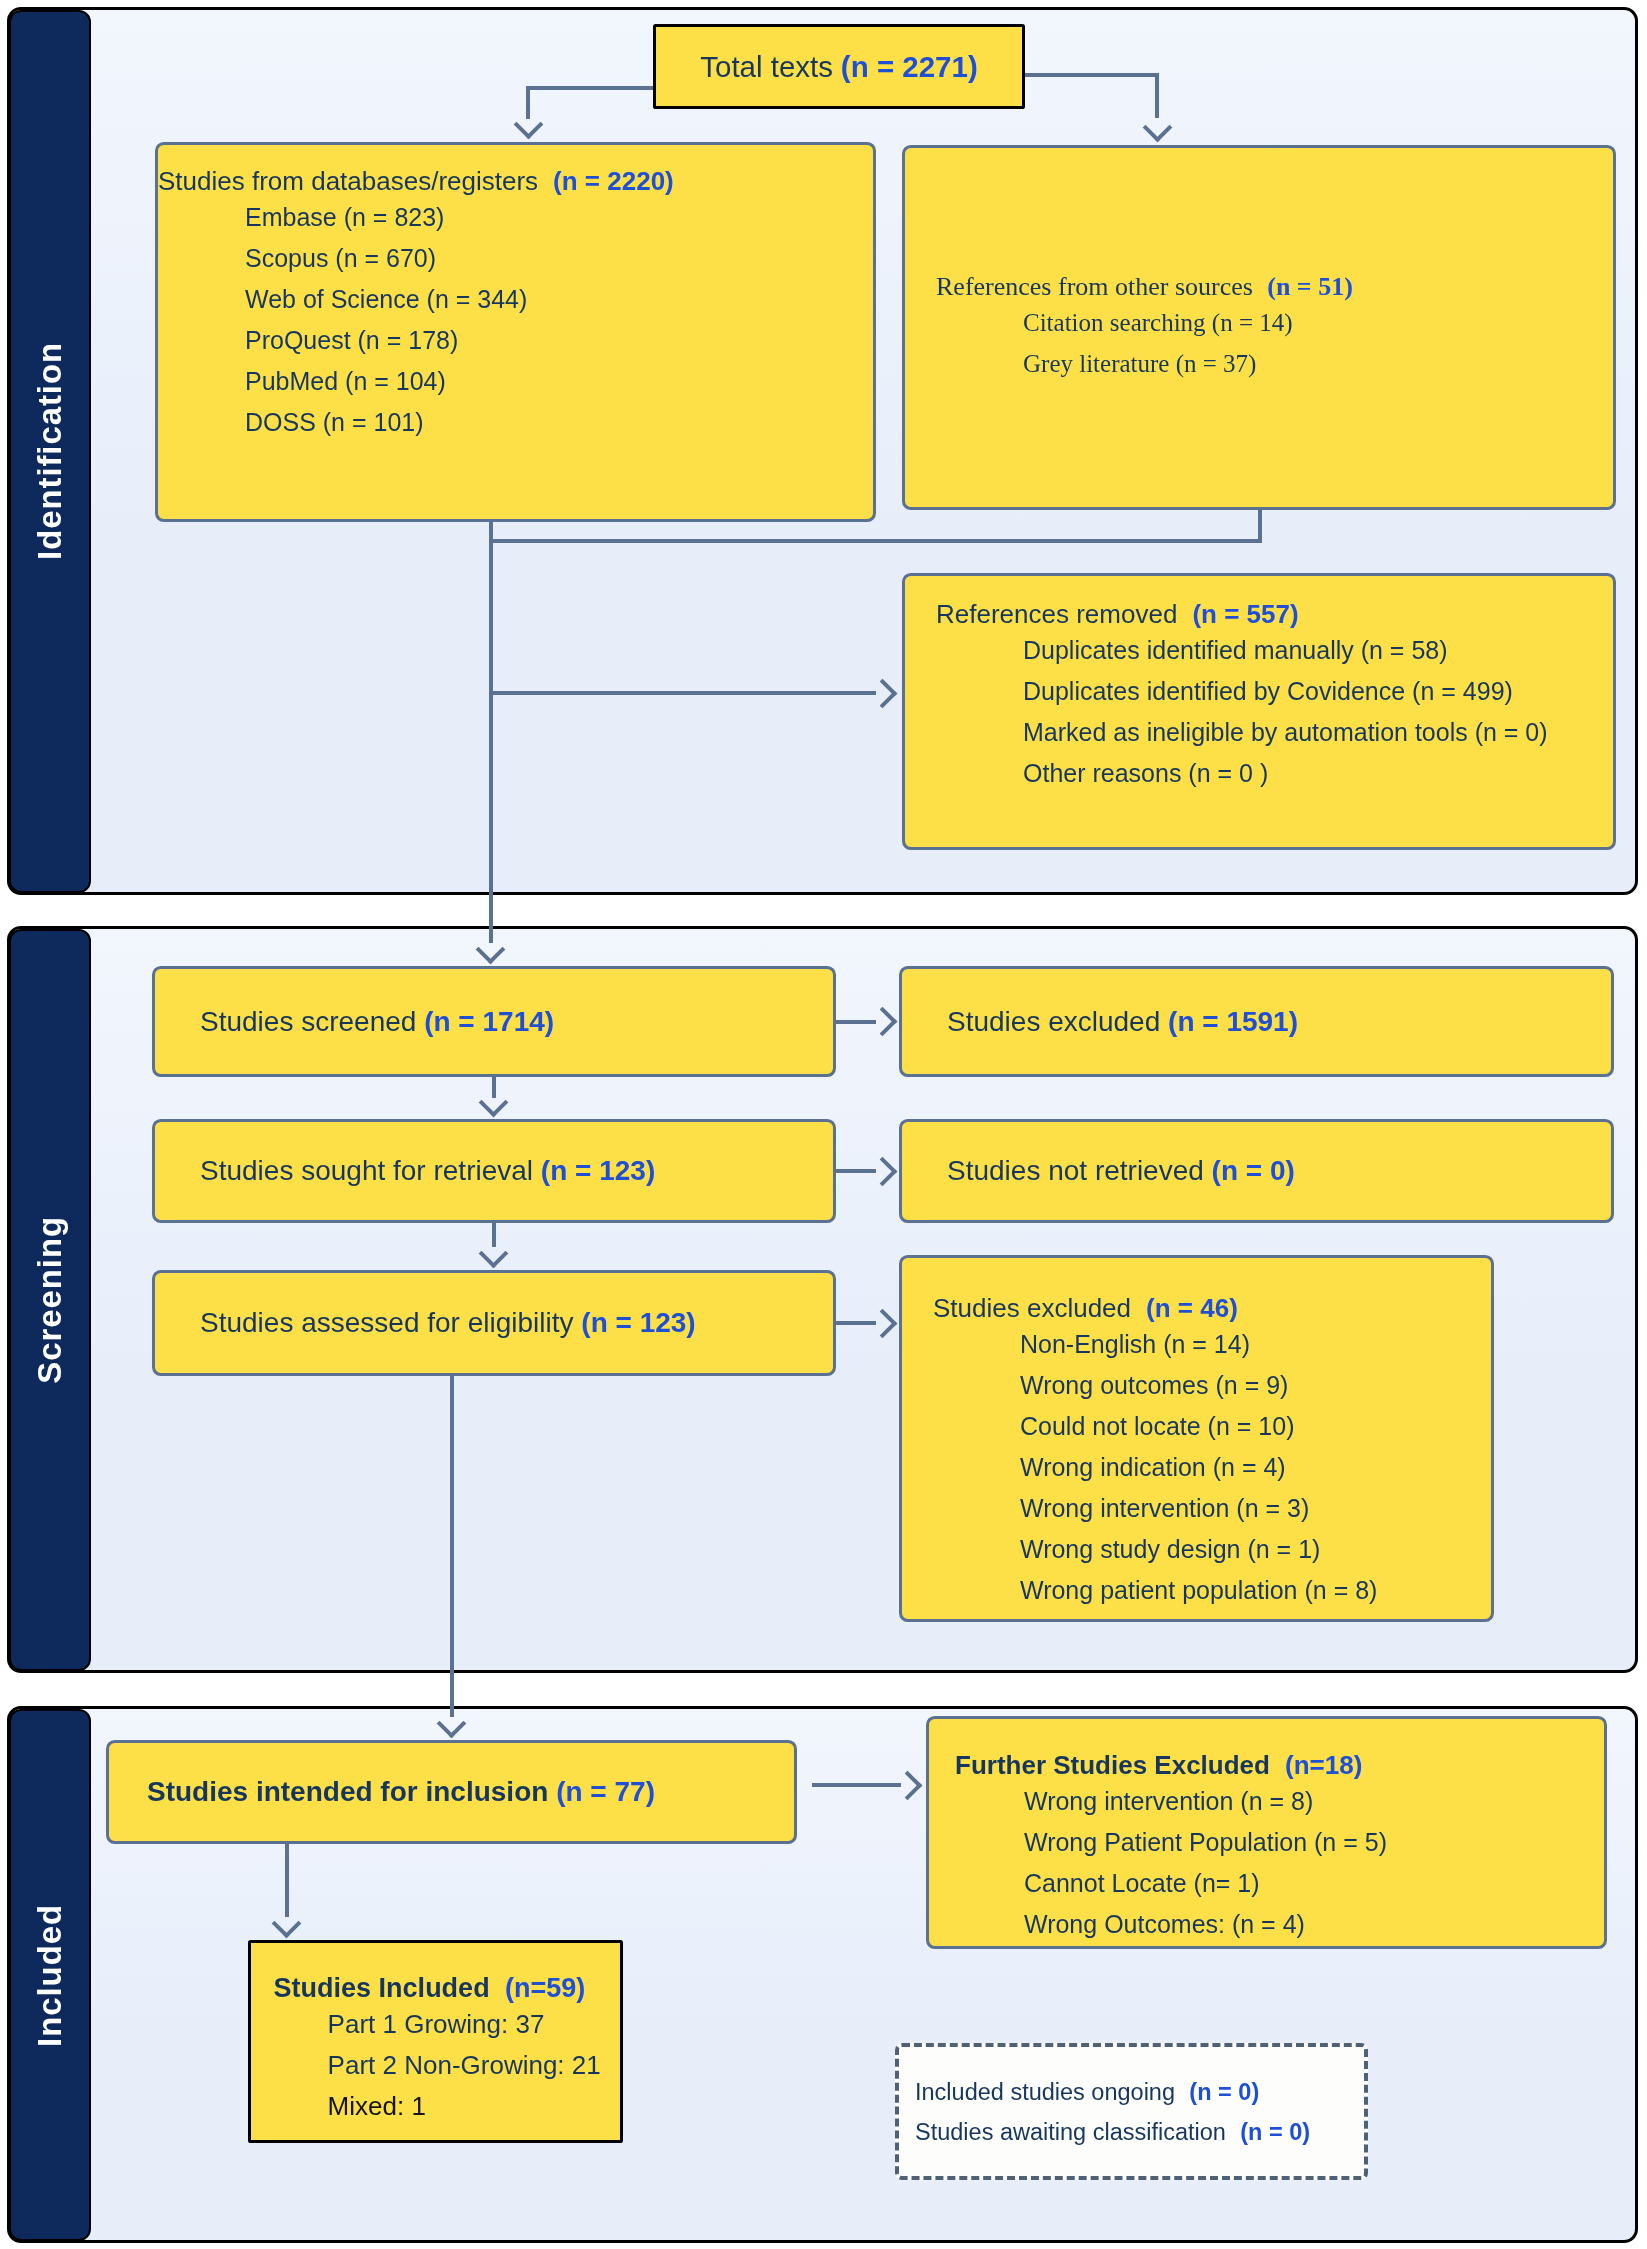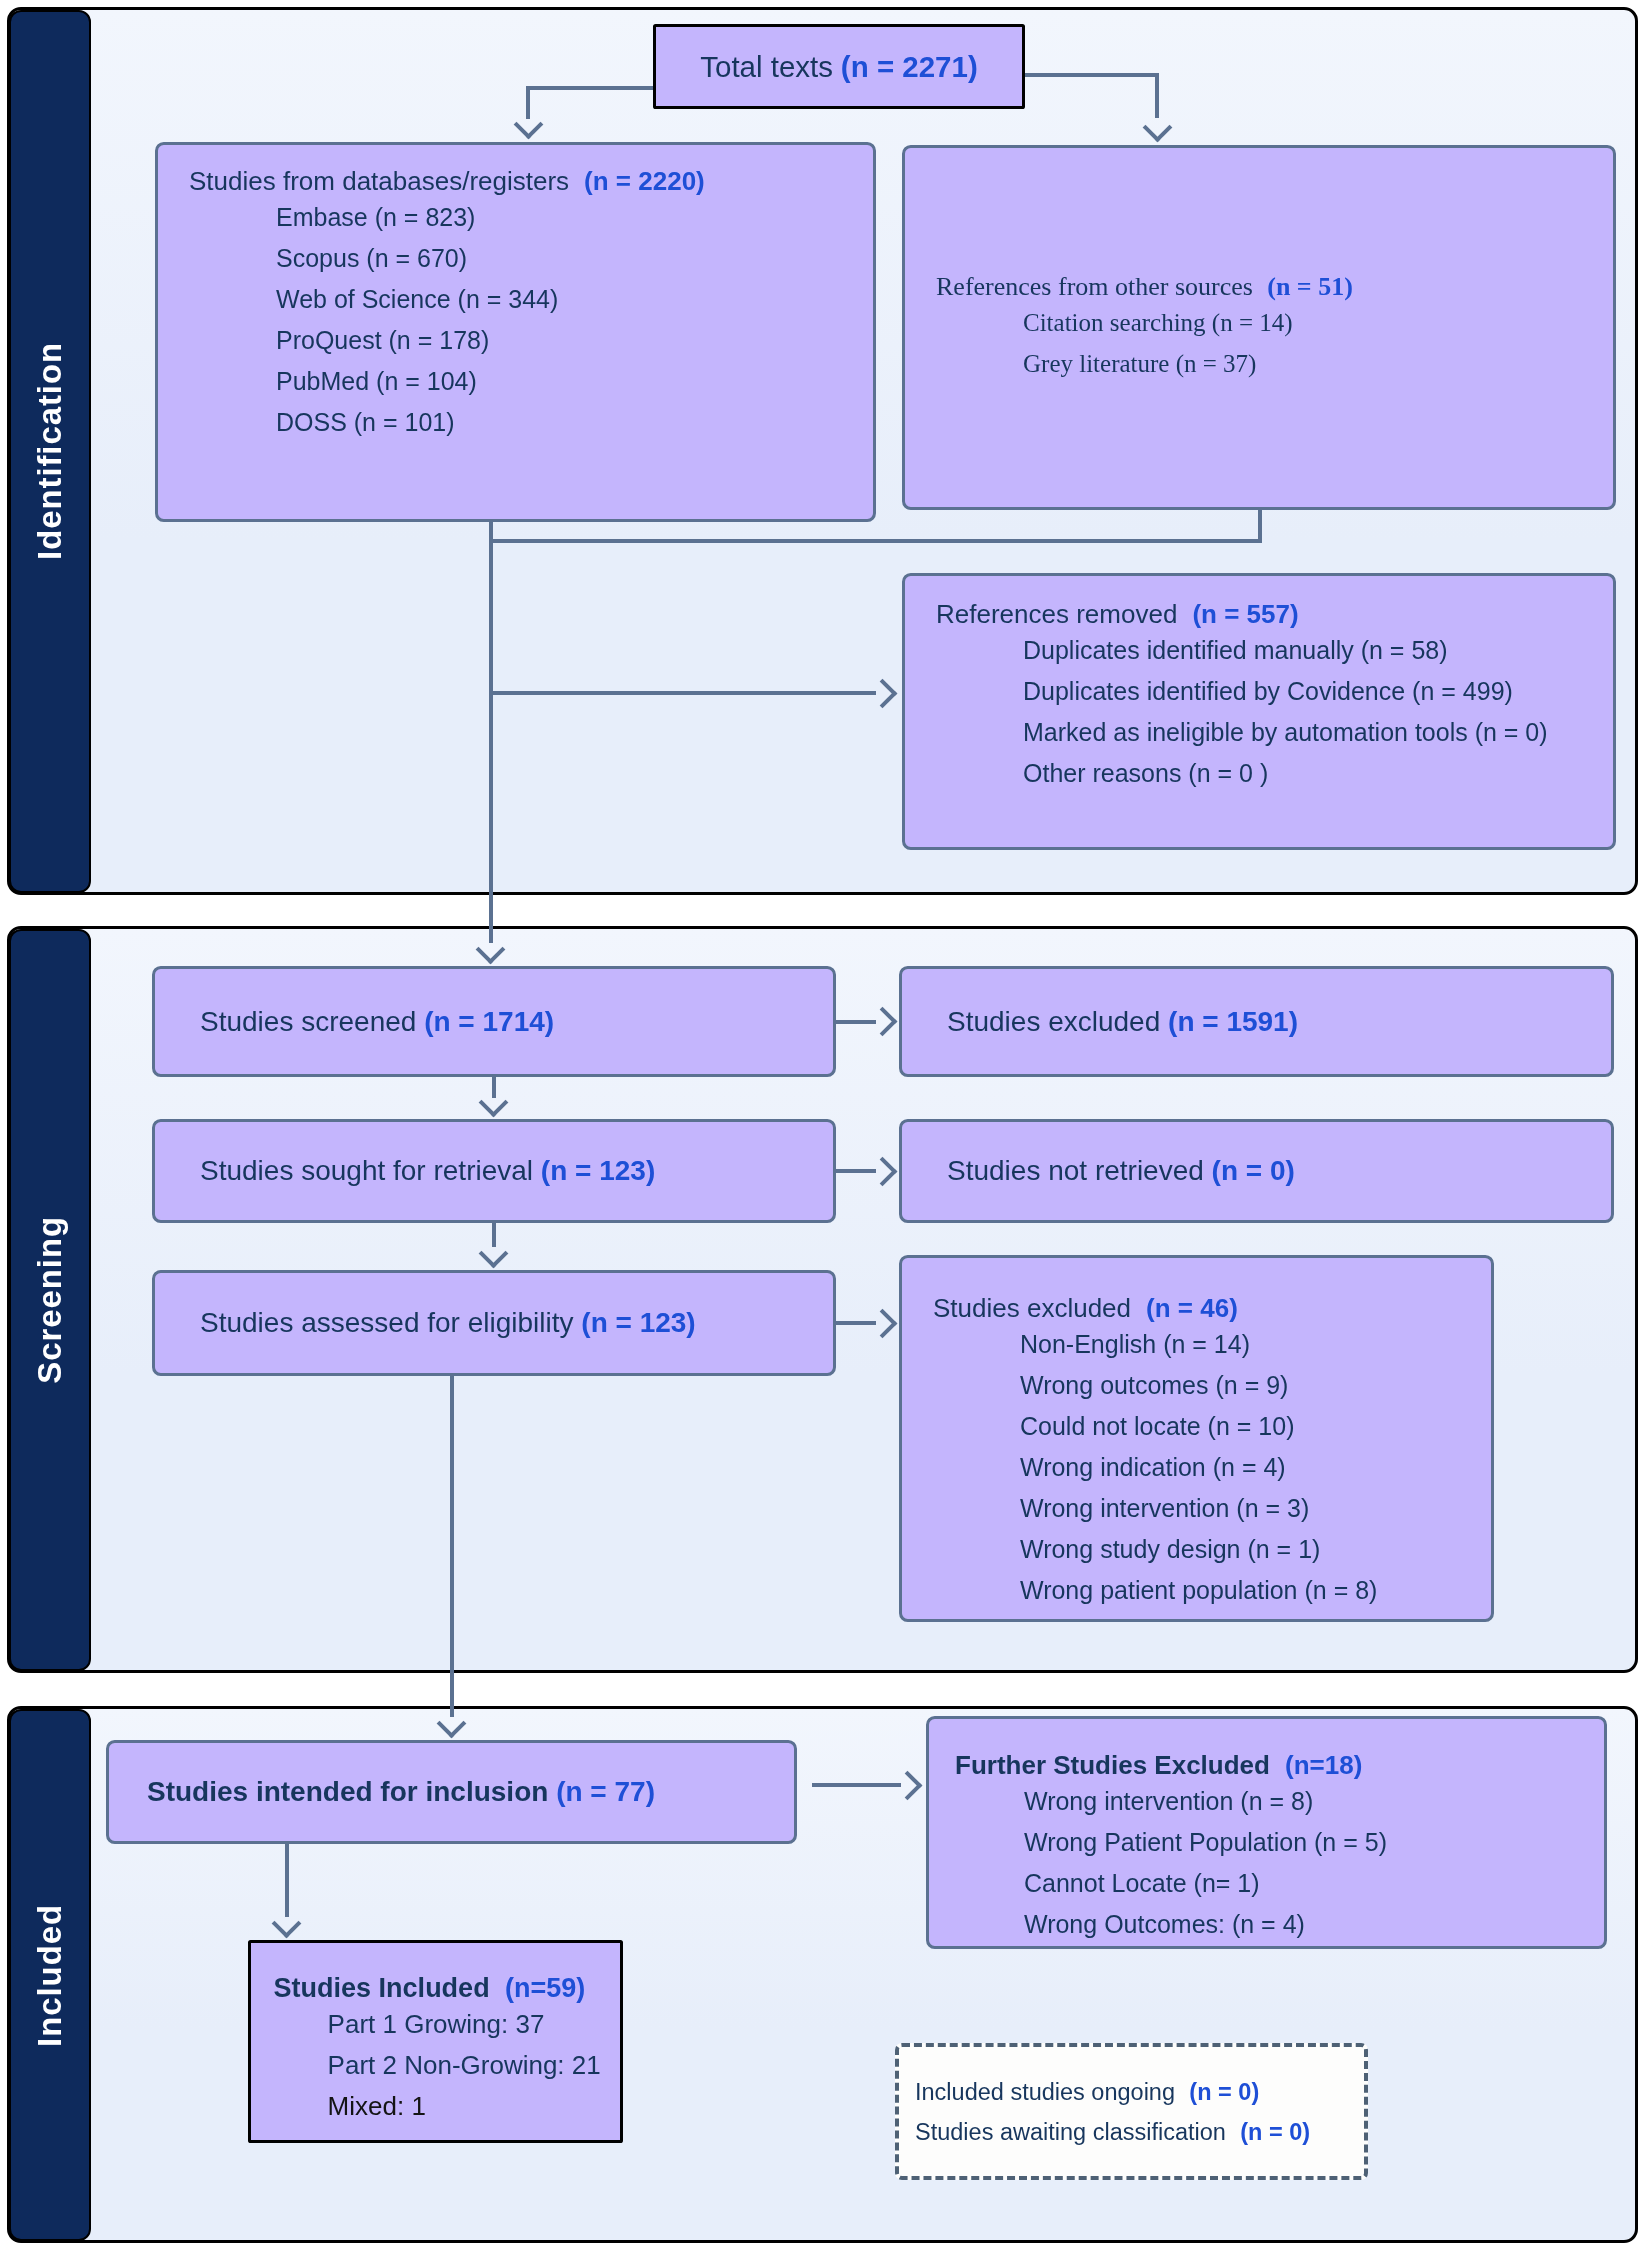--- a/index.html
+++ b/index.html
@@ -7,42 +7,42 @@
   #canvas{position:relative;width:1647px;height:2250px;background:#ffffff;overflow:hidden;}
 
   
   .section{position:absolute;left:7px;width:1631px;background:linear-gradient(180deg,#f2f6fd 0%,#e7eefa 60%,#e7eefa 100%);
            border:3.5px solid #000;border-radius:14px;box-sizing:border-box;z-index:1;}
   .tab{position:absolute;width:82px;background:#0e2a5c;border:2.6px solid #000;border-radius:12px;box-sizing:border-box;
        display:flex;align-items:center;justify-content:center;z-index:2;}
   .tab-label{writing-mode:vertical-rl;transform:rotate(180deg);color:#ffffff;font-weight:bold;font-size:33px;letter-spacing:0.9px;}
 
   
-  .node{position:absolute;background:#c4b5fd;box-sizing:border-box;z-index:10;color:#17365d;}
+  .node{position:absolute;background:#fde047;box-sizing:border-box;z-index:10;color:#17365d;}
   .slate{border:3.5px solid #5b7191;border-radius:8.7px;}
   .blackbox{border:3.5px solid #000;border-radius:2.6px;}
   .dashedbox{border:4.3px dashed #4e6175;border-radius:7px;background:#fdfdfc;}
 
   .center-line{display:flex;align-items:center;padding-left:45px;font-size:28px;}
   .count{color:#1e4fd6;font-weight:bold;margin-left:7.8px;white-space:nowrap;}
   .navytxt{color:#17365d;white-space:nowrap;}
   .title-row{font-size:26px;white-space:nowrap;}
   .item{font-size:25px;line-height:41px;white-space:nowrap;}
   .black-item{color:#141414;}
   .bold{font-weight:bold;}
 
   
   .hline,.vline{position:absolute;background:#5b7191;z-index:5;}
   .hline{height:4.3px;}
   .vline{width:4.3px;}
   .chev{position:absolute;width:21px;height:21px;box-sizing:border-box;z-index:6;}
   .chev-down{border-right:4.3px solid #5b7191;border-bottom:4.3px solid #5b7191;transform:rotate(45deg);}
   .chev-right{border-right:4.3px solid #5b7191;border-bottom:4.3px solid #5b7191;transform:rotate(-45deg);}
 
-  .pad-t24{padding-top:21px;padding-left:31px;}
+  .pad-t24{padding-top:21px;}
   .pad-t26{padding-top:22.6px;padding-left:31px;}
   .pad-t40{padding-top:35px;padding-left:31px;}
   .vcenter{display:flex;flex-direction:column;justify-content:center;padding-left:31px;}
   .indent{padding-left:87px;}
 </style>
 </head>
 <body>
 
 <div id="canvas">
 

